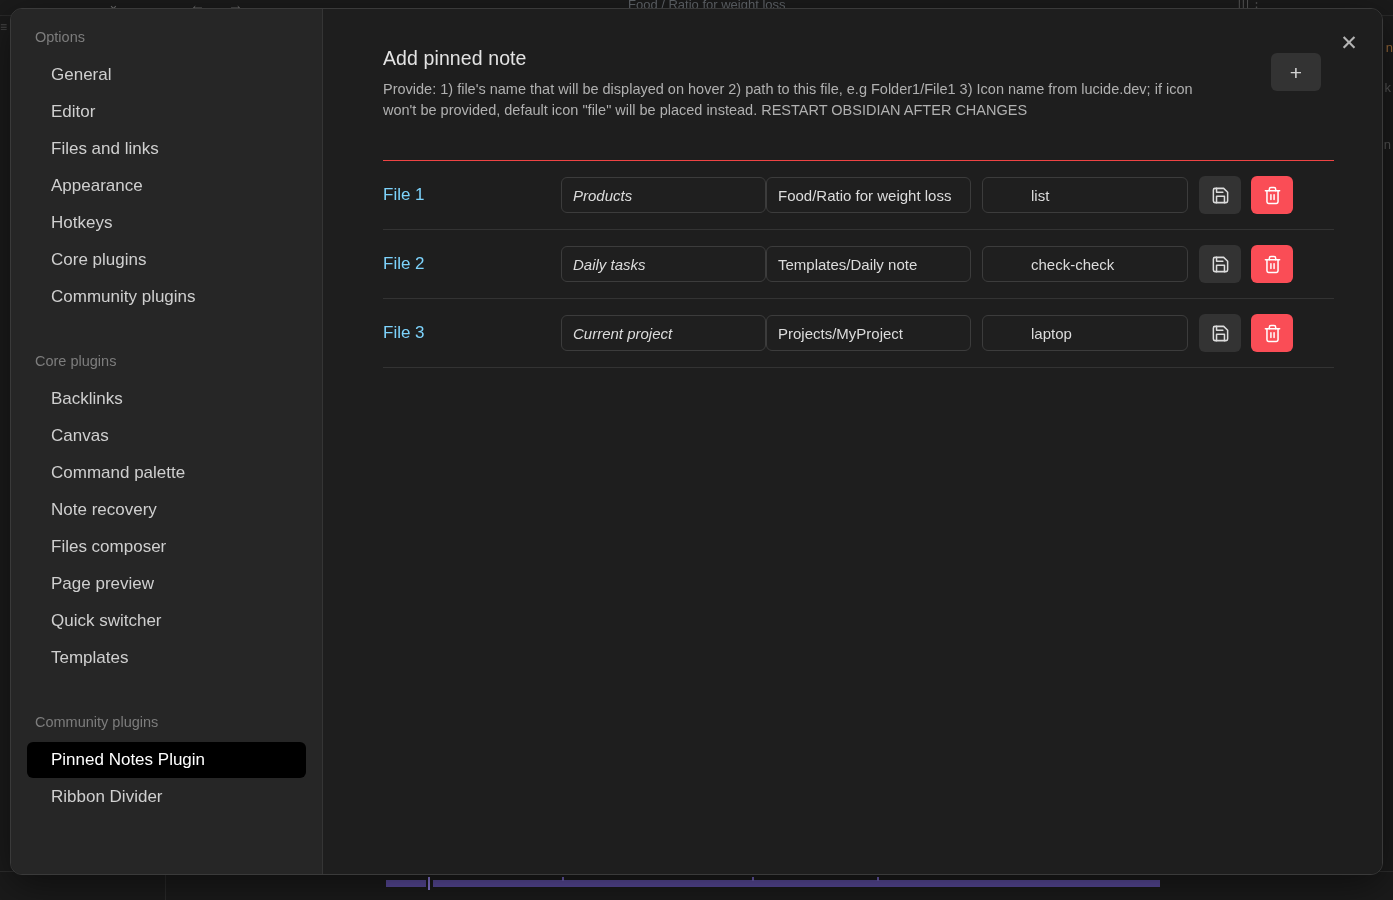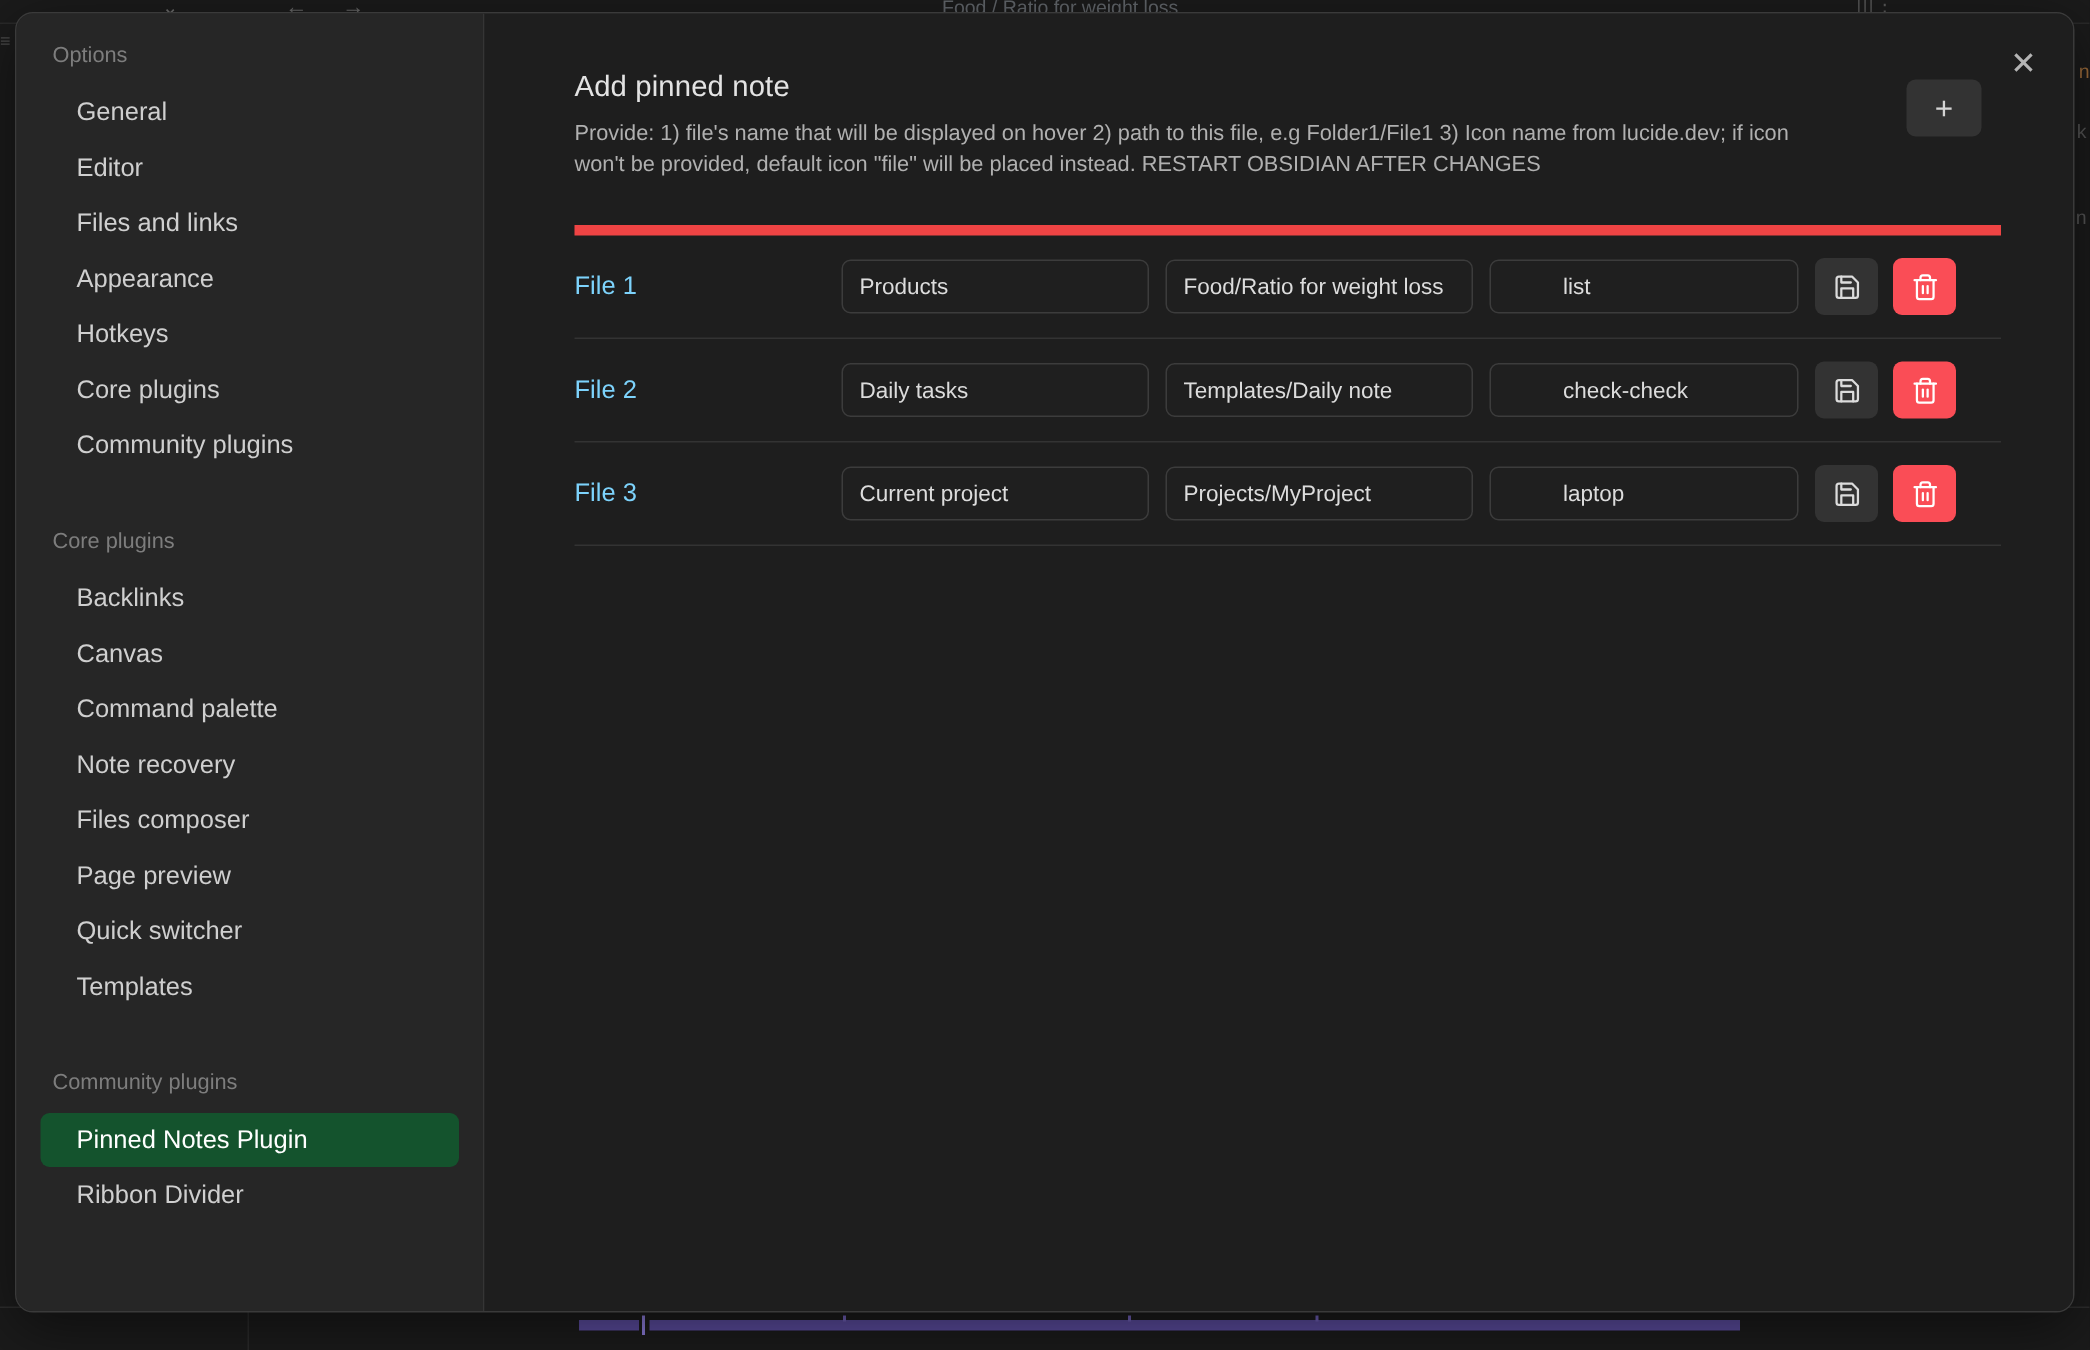--- a/index.html
+++ b/index.html
@@ -164,21 +164,21 @@
     font-size: 17px;
     color: #cfcfcf;
     padding: 6px 24px;
     margin: 0 16px 1px 16px;
     border-radius: 6px;
     cursor: pointer;
     line-height: 24px;
     white-space: nowrap;
   }
   .nav-item.active {
-    background: #14532d;
+    background: #000000;
     color: #ffffff;
   }
   .nav-group { margin-bottom: 28px; }
   .nav-group.spaced { margin-top: 38px; }
 
   
   #settings-content {
     flex: 1;
     position: relative;
     background: #1e1e1e;
@@ -199,22 +199,22 @@
     font-size: 21px;
     border-radius: 6px;
     cursor: pointer;
     line-height: 1;
   }
 
   #setting-header {
     display: flex;
     align-items: flex-start;
     justify-content: space-between;
-    padding-bottom: 30px;
-    border-bottom: 7px solid #ef4444;
+    padding-bottom: 40px;
+    border-bottom: 1px solid #ef4444;
     margin-bottom: 0;
   }
   #header-text { max-width: 845px; }
   #header-title {
     font-size: 19.5px;
     color: #e3e3e3;
     font-weight: 400;
     margin-bottom: 9px;
     letter-spacing: 0.1px;
   }
@@ -258,21 +258,21 @@
     background: #1f1f1f;
     border: 1px solid #3c3c3c;
     border-radius: 6px;
     color: #dcdcdc;
     font-size: 15px;
     font-family: "Liberation Sans", sans-serif;
     padding: 0 11px;
     outline: none;
   }
   .file-input::placeholder { color: #6f6f6f; }
-  .input-name { width: 205px; flex: 0 0 205px; margin-right: 11px; }
+  .input-name { width: 205px; flex: 0 0 205px; margin-right: 0; font-style: italic; }
   .input-path { width: 205px; flex: 0 0 205px; margin-right: 11px; }
   .input-icon { width: 206px; flex: 0 0 206px; margin-right: 11px; padding-left: 48px; }
 
   .icon-btn {
     width: 42px;
     height: 38px;
     border: none;
     border-radius: 6px;
     display: flex;
     align-items: center;

